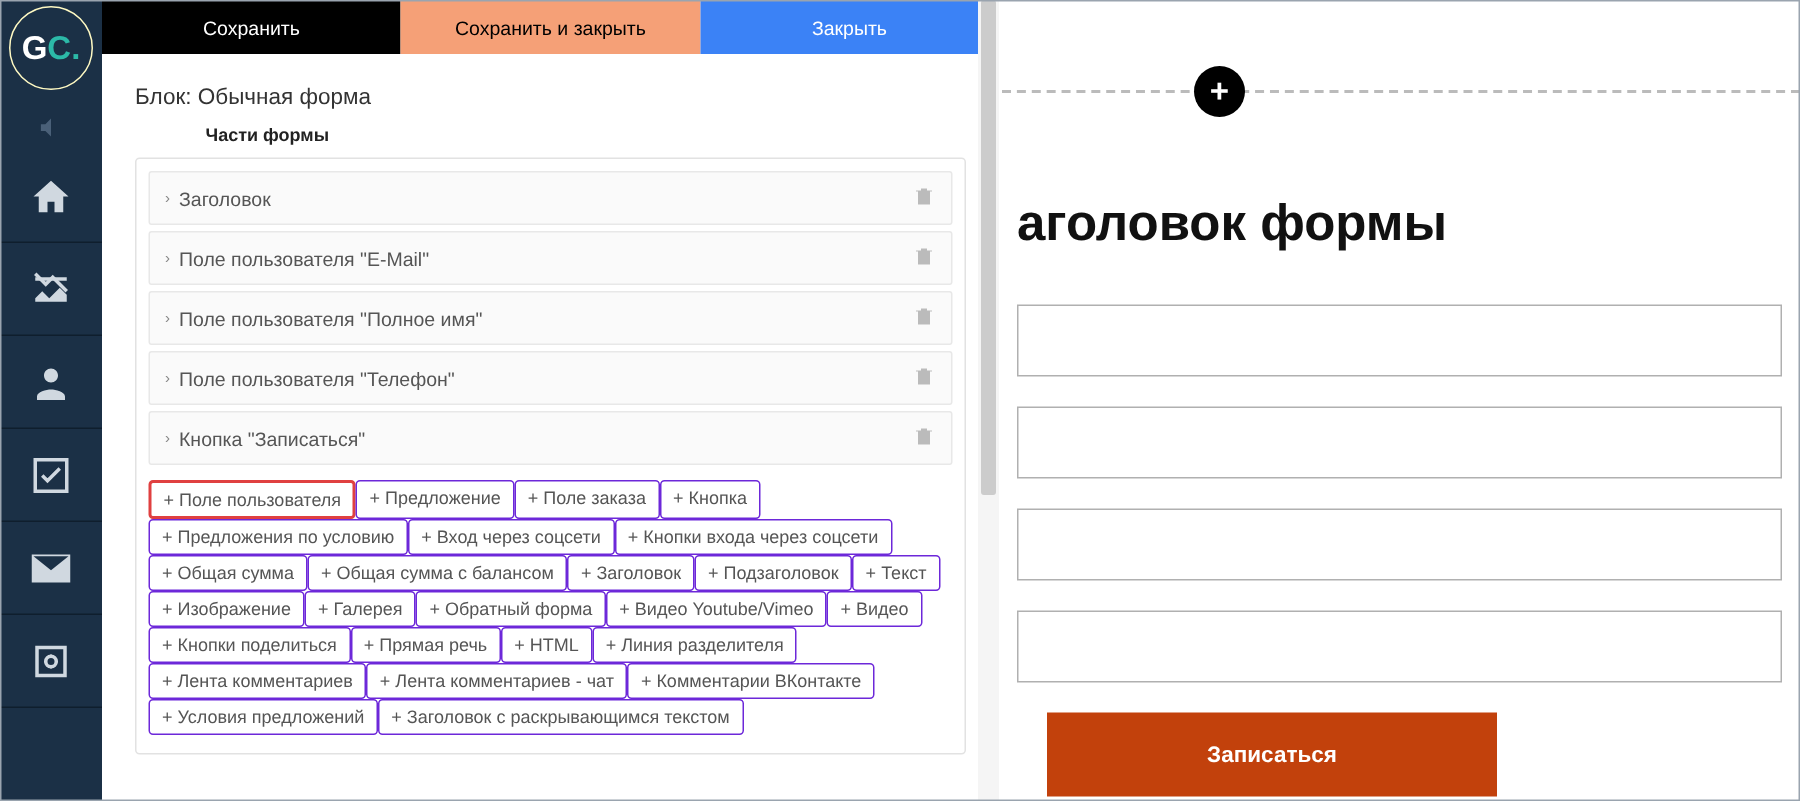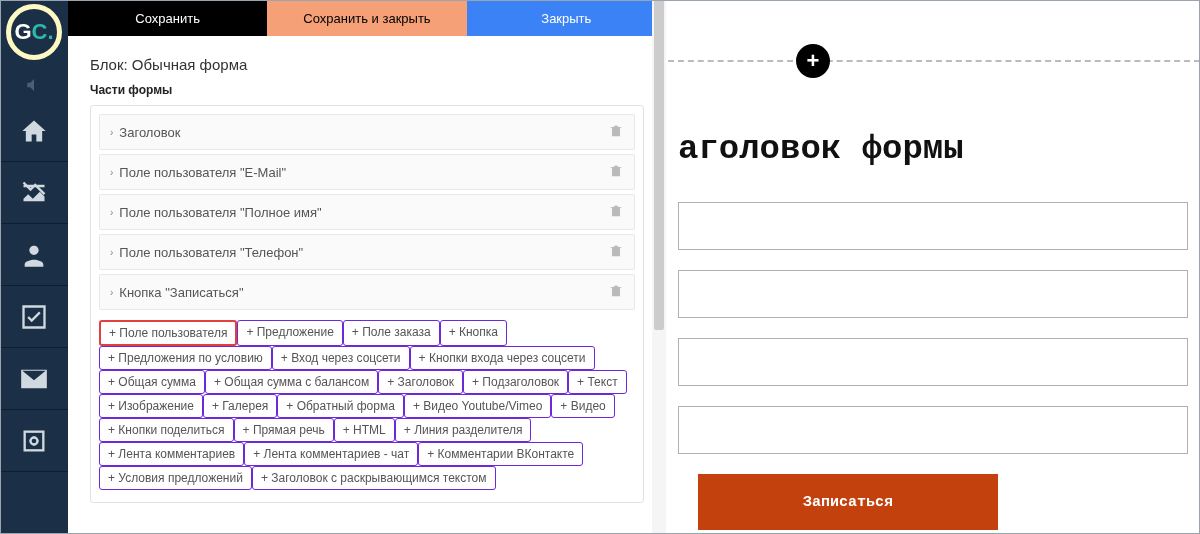--- a/index.html
+++ b/index.html
@@ -1,55 +1,55 @@
 <!DOCTYPE html>
 <html><head>
 <meta charset="utf-8">
 <style>
 * { margin: 0; padding: 0; box-sizing: border-box; }
 body { font-family: Arial, sans-serif; width: 1200px; height: 534px; overflow: hidden; position: relative; background: #fff; }
 
 .sidebar { position: absolute; left: 0; top: 0; width: 68px; height: 534px; background: #1b3046; display: flex; flex-direction: column; align-items: center; }
-.logo { width: 56px; height: 56px; border-radius: 50%; background: #1b3046; border: 5px solid #fef9c3; display: flex; align-items: center; justify-content: center; margin-top: 4px; }
+.logo { width: 56px; height: 56px; border-radius: 50%; background: #1b3046; border: 1px solid #fef9c3; display: flex; align-items: center; justify-content: center; margin-top: 4px; }
 .logo-text { font-weight: bold; font-size: 22px; }
 .logo-g { color: #fff; }
 .logo-c { color: #2cb9a8; }
 .logo-dot { color: #2cb9a8; }
 .side-icons { display: flex; flex-direction: column; width: 100%; margin-top: 10px; }
 .side-icon { width: 68px; height: 62px; display: flex; align-items: center; justify-content: center; border-bottom: 1px solid #0f1e2d; }
 .side-icon svg { width: 28px; height: 28px; fill: #d0d8e0; }
 .side-icon.muted svg { width: 18px; height: 18px; fill: #4a6078; }
 .side-icon.muted { height: 30px; border-bottom: none; }
 
 .editor { position: absolute; left: 68px; top: 0; width: 598px; height: 534px; background: #fff; }
 .toolbar { display: flex; height: 36px; }
 .tool-btn { flex: 1; display: flex; align-items: center; justify-content: center; font-size: 13px; cursor: pointer; }
 .tool-save { background: #000; color: #fff; text-align: right; }
 .tool-saveclose { background: #f5a077; color: #000; }
 .tool-close { background: #3b82f6; color: #fff; }
 
 .editor-body { padding: 20px 22px 10px 22px; }
 .block-title { font-size: 15px; color: #333; margin-bottom: 10px; }
-.section-title { font-size: 12px; font-weight: bold; color: #222; margin-bottom: 8px; }
+.section-title { font-size: 12px; font-weight: bold; color: #222; margin-bottom: 8px; margin-left: 47px; }
 
 .parts-box { border: 1px solid #e2e2e2; border-radius: 3px; padding: 8px 8px 12px 8px; }
 .part-row { background: #fafafa; border: 1px solid #e8e8e8; border-radius: 2px; height: 36px; display: flex; align-items: center; padding: 0 10px; margin-bottom: 4px; font-size: 13px; color: #555; justify-content: space-between; }
 .part-left { display: flex; align-items: center; gap: 6px; }
 .chev { font-size: 10px; color: #888; }
 .trash svg { width: 16px; height: 16px; fill: #bbb; }
 
 .add-btns { display: flex; flex-wrap: wrap; gap: 0; margin-top: 10px; }
 .add-btn { border: 1px solid #6d28d9; border-radius: 3px; padding: 4px 8px; font-size: 12px; color: #555; cursor: pointer; background: #fff; white-space: nowrap; }
 .add-btn.highlighted { border: 2px solid #e04040; }
 
 .preview { position: absolute; left: 668px; top: 0; width: 532px; height: 534px; background: #fff; }
 .fab { position: absolute; top: 44px; left: 128px; width: 34px; height: 34px; border-radius: 50%; background: #000; color: #fff; display: flex; align-items: center; justify-content: center; font-size: 22px; font-weight: bold; }
 .dashed { position: absolute; top: 60px; left: 0; right: 0; border-top: 2px dashed #bbb; }
 
-.preview-content { padding-top: 130px; padding-left: 10px; font-family: Liberation Mono, monospace; }
+.preview-content { padding-top: 130px; padding-left: 10px; }
 .form-title { font-size: 34px; font-weight: bold; color: #111; margin-bottom: 34px; }
 .form-input { width: 510px; height: 48px; border: 1px solid #b0b0b0; margin-bottom: 20px; }
 .submit-btn { width: 300px; height: 56px; background: #c2410c; color: #fff; display: flex; align-items: center; justify-content: center; font-size: 15px; font-weight: bold; margin-left: 20px; margin-top: 16px; }
 
 .inner-scroll { position: absolute; left: 652px; top: 0; width: 14px; height: 534px; background: #f5f5f5; }
 .inner-thumb { position: absolute; top: 0; left: 2px; width: 10px; height: 330px; background: #ccc; border-radius: 2px; }
 
 .frame { position: absolute; inset: 0; border: 1px solid #9aa4af; pointer-events: none; }
 </style>
 </head>

